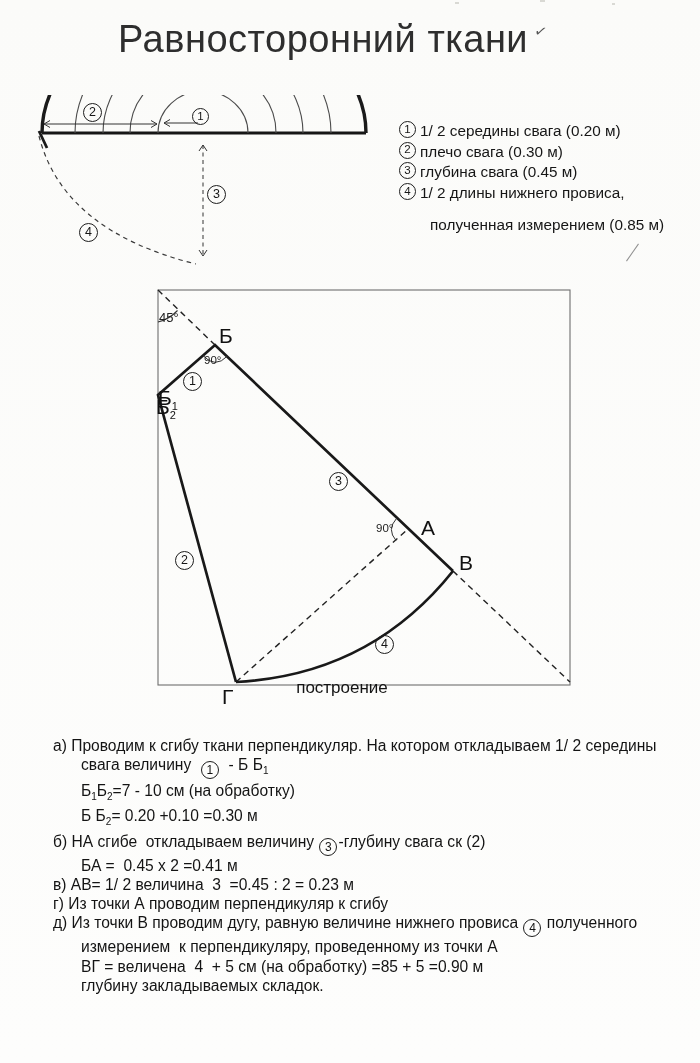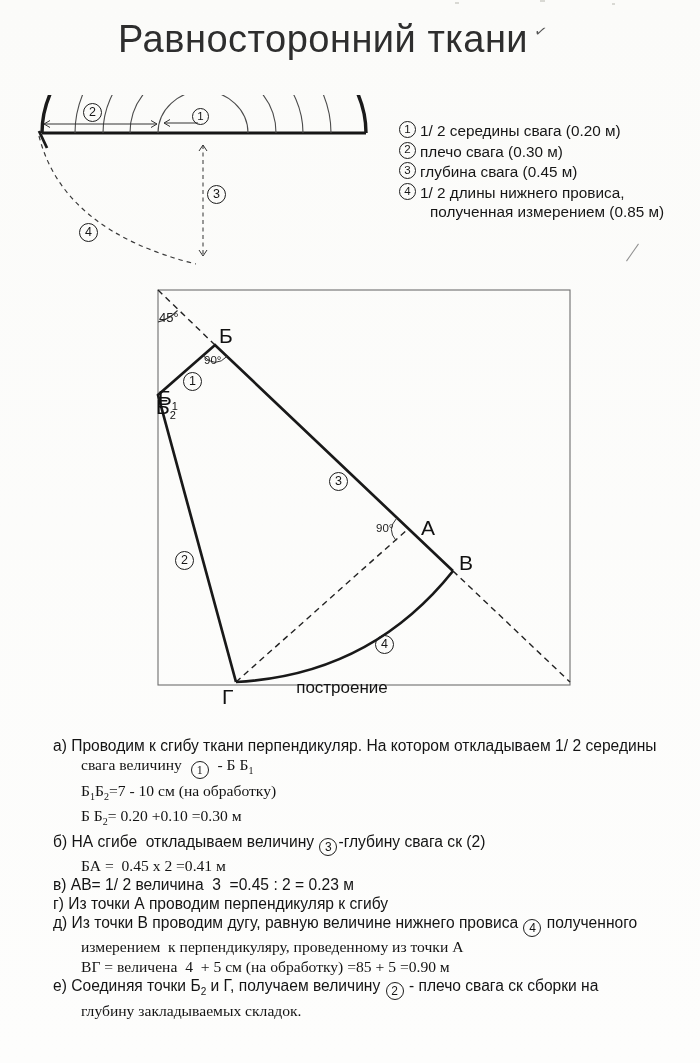--- a/index.html
+++ b/index.html
@@ -12,30 +12,30 @@
   
   .circ{display:inline-flex;align-items:center;justify-content:center;
         width:19px;height:19px;border:1.4px solid #1d1d1d;border-radius:50%;
         font-size:12.5px;line-height:1;background:transparent;box-sizing:border-box;}
   .circ.sm{width:17px;height:17px;font-size:11.5px;border-width:1.3px;}
   
   .legend{position:absolute;left:399px;top:121px;font-size:15.3px;}
   .legend-row{display:flex;align-items:flex-start;margin-bottom:2.6px;}
   .legend-row .circ{flex:0 0 auto;margin-top:0px;}
   .legend-text{margin-left:4px;line-height:17px;padding-top:1px;}
-  .legend-text .wrap{padding-left:10px;margin-top:2px;}
+  .legend-text .wrap{padding-left:10px;margin-top:15px;}
   
   .ptlbl{position:absolute;font-size:21px;color:#111;line-height:1;}
   .ptlbl sub{font-size:11px;}
   .anglbl{position:absolute;color:#222;line-height:1;}
   
   .instr-head{position:absolute;left:0;top:678px;width:684px;text-align:center;font-size:17px;color:#141414;}
   .instructions{position:absolute;left:20px;top:736px;font-size:15.6px;line-height:19.3px;color:#141414;}
   .instr-line{white-space:pre;margin-left:33px;}
-  .instr-line.indent{padding-left:28px;font-family:Liberation Serif, serif;}
+  .instr-line.indent{padding-left:28px;}
   .instr-line .circ{vertical-align:-4px;margin:0 1px;width:18px;height:18px;font-size:12px;}
   sub.pt-sub{font-size:10px;}
   
   .artifact{position:absolute;background:#d9d9d4;}
   .slash{position:absolute;left:622px;top:252px;width:21px;border-top:1.7px solid #8f8f8f;transform:rotate(-55deg);}
   svg{display:block;}
 </style>
 </head>
 <body>
 
@@ -149,17 +149,16 @@
       <div class="instr-line indent">свага величину  <span class="circ">1</span>  - Б Б<sub class="pt-sub">1</sub></div>
       <div class="instr-line indent">Б<sub class="pt-sub">1</sub>Б<sub class="pt-sub">2</sub>=7 - 10 см (на обработку)</div>
       <div class="instr-line indent">Б Б<sub class="pt-sub">2</sub>= 0.20 +0.10 =0.30 м</div>
       <div class="instr-line">б) НА сгибе  откладываем величину <span class="circ">3</span>-глубину свага ск (2)</div>
       <div class="instr-line indent">БА =  0.45 x 2 =0.41 м</div>
       <div class="instr-line">в) АВ= 1/ 2 величина  3  =0.45 : 2 = 0.23 м</div>
       <div class="instr-line">г) Из точки А проводим перпендикуляр к сгибу</div>
       <div class="instr-line">д) Из точки В проводим дугу, равную величине нижнего провиса <span class="circ">4</span> полученного</div>
       <div class="instr-line indent">измерением  к перпендикуляру, проведенному из точки А</div>
       <div class="instr-line indent">ВГ = величена  4  + 5 см (на обработку) =85 + 5 =0.90 м</div>
-      <div class="instr-line">е) Соединяя точки Б<sub class="pt-sub">2</sub> и Г, получаем величину <span class="circ">2</span> - плечо свага ск сборки на</div>
       <div class="instr-line indent">глубину закладываемых складок.</div>
     </div>
 
 </div>
 
 </body></html>

